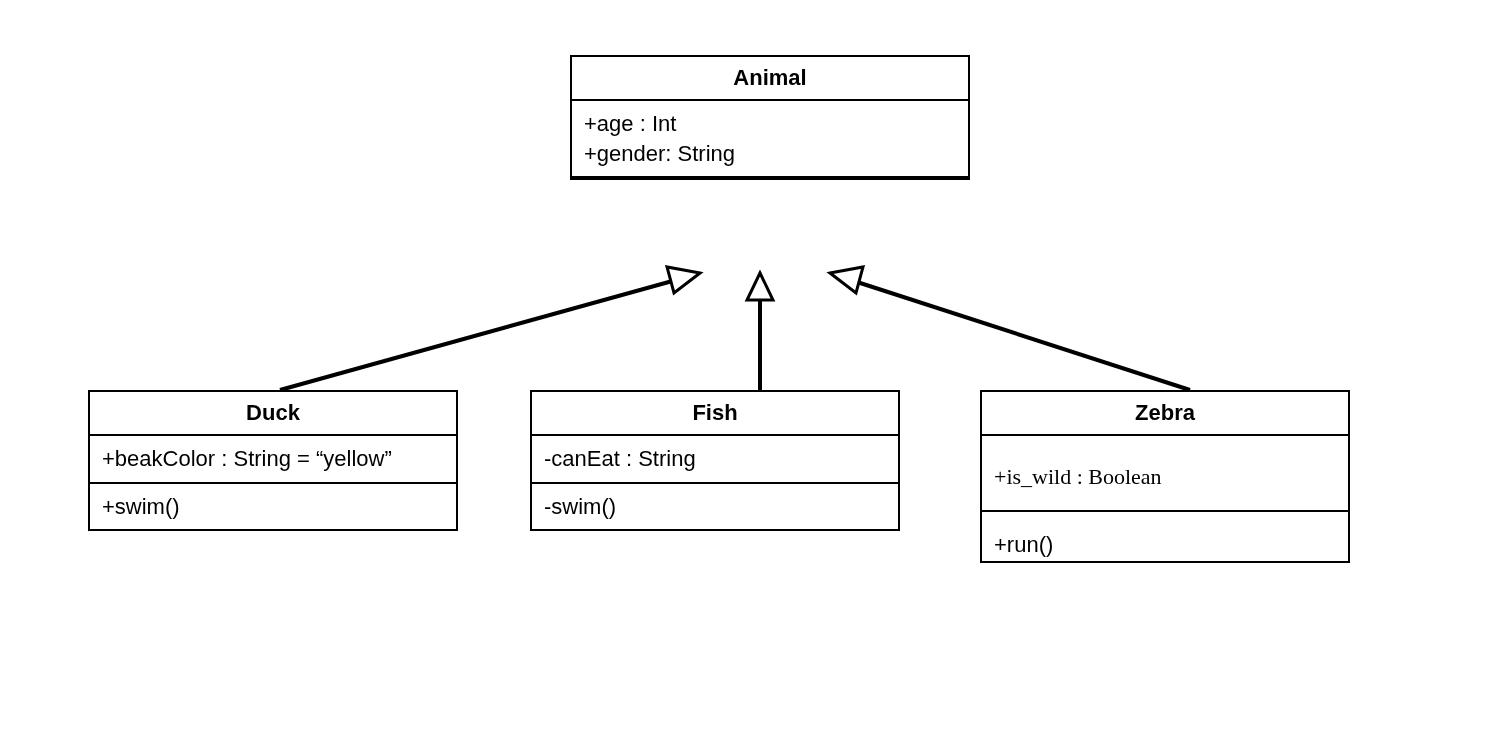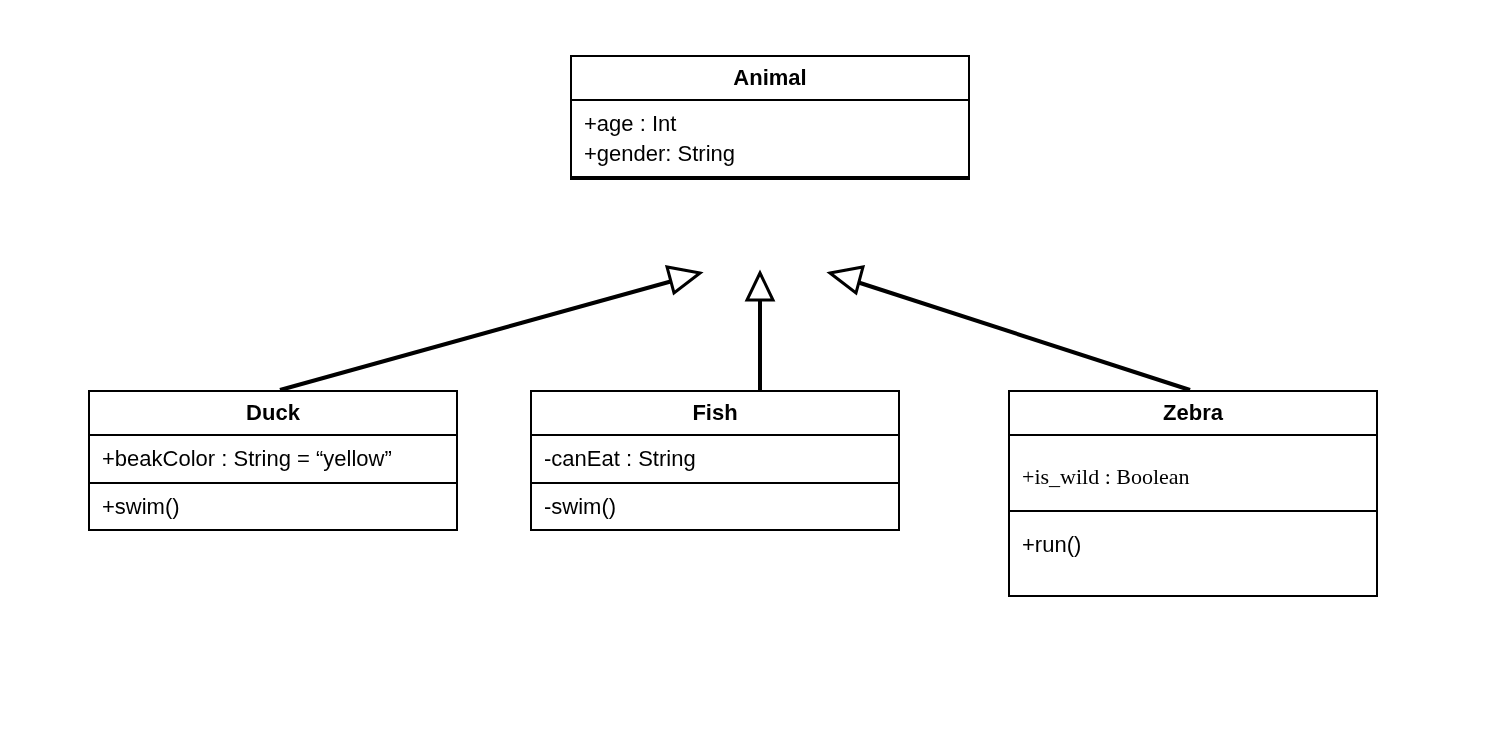--- a/index.html
+++ b/index.html
@@ -70,26 +70,26 @@
   <div class="uml-class" style="left:530px; top:390px; width:370px;">
     <div class="uml-name">Fish</div>
     <div class="uml-attrs">
       <div>-canEat : String</div>
     </div>
     <div class="uml-ops">
       <div>-swim()</div>
     </div>
   </div>
 
-  <div class="uml-class" style="left:980px; top:390px; width:370px;margin-left:28px;">
+  <div class="uml-class" style="left:980px; top:390px; width:370px;">
     <div class="uml-name">Zebra</div>
     <div class="uml-attrs" style="padding-top:26px;padding-bottom:18px;font-family:Liberation Serif, serif;">
       <div>+is_wild : Boolean</div>
     </div>
-    <div class="uml-ops" style="padding-top:18px;padding-bottom:36px;">
+    <div class="uml-ops" style="padding-top:18px;padding-bottom:2px;">
       <div>+run()</div>
     </div>
   </div>
 
   <svg class="overlay" viewBox="0 0 1510 732">
 
     <g>
       <line x1="280" y1="390" x2="676" y2="280" stroke="#000" stroke-width="4"></line>
       <polygon points="700,273 667,267 674,293" fill="#fff" stroke="#000" stroke-width="3"></polygon>
     </g>

